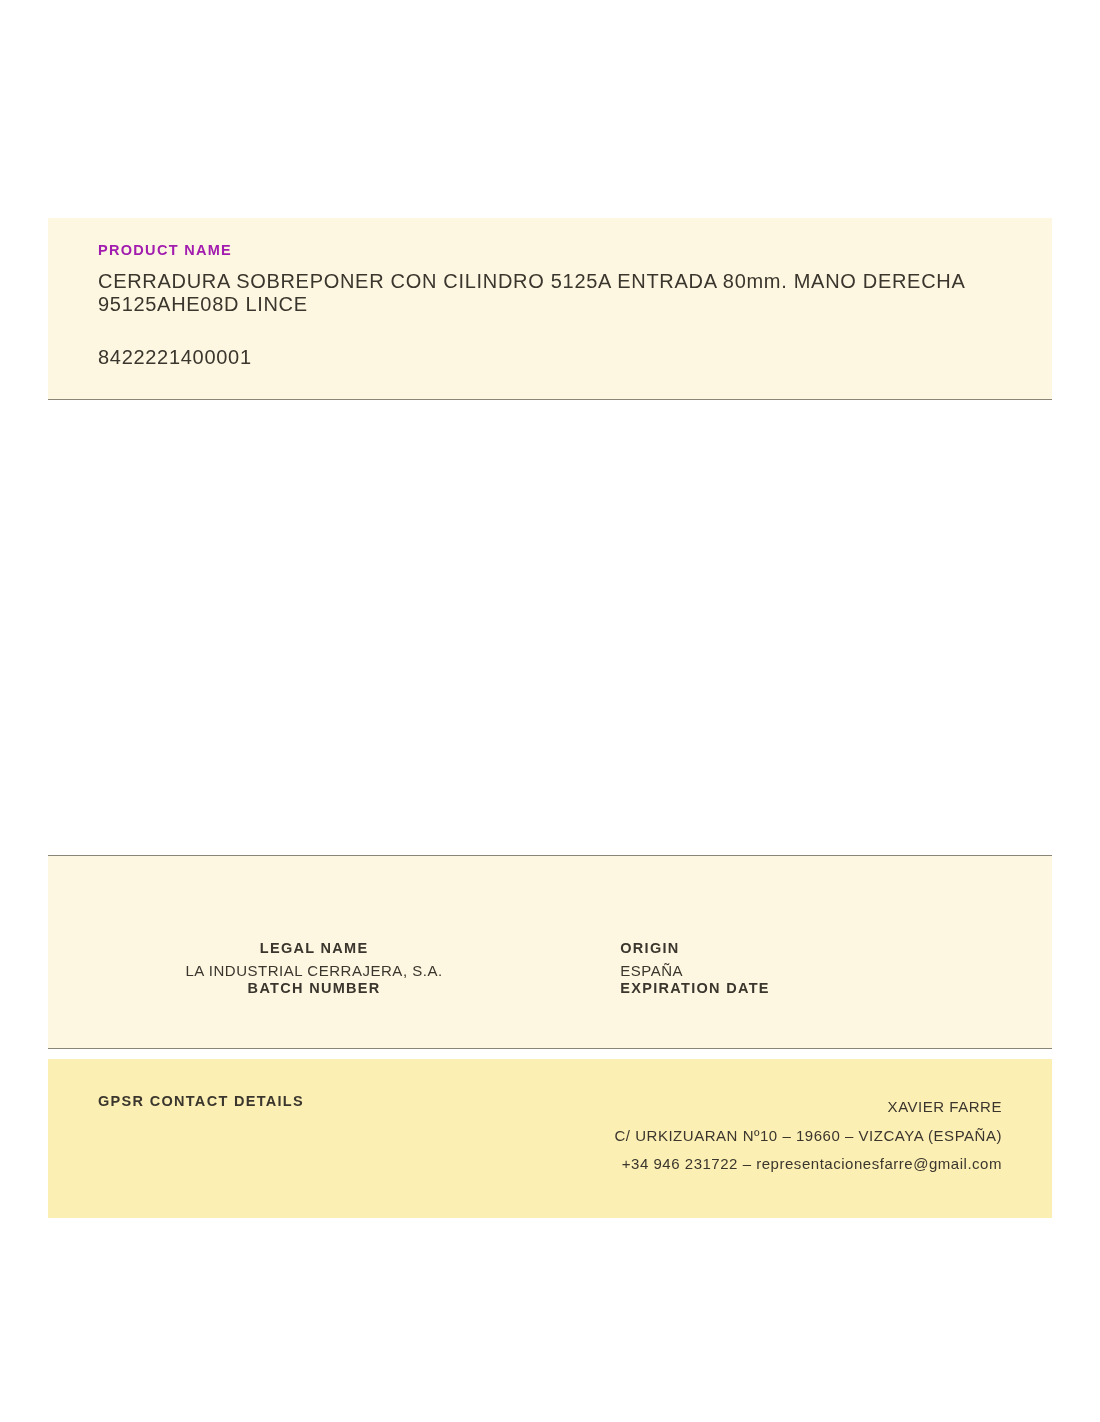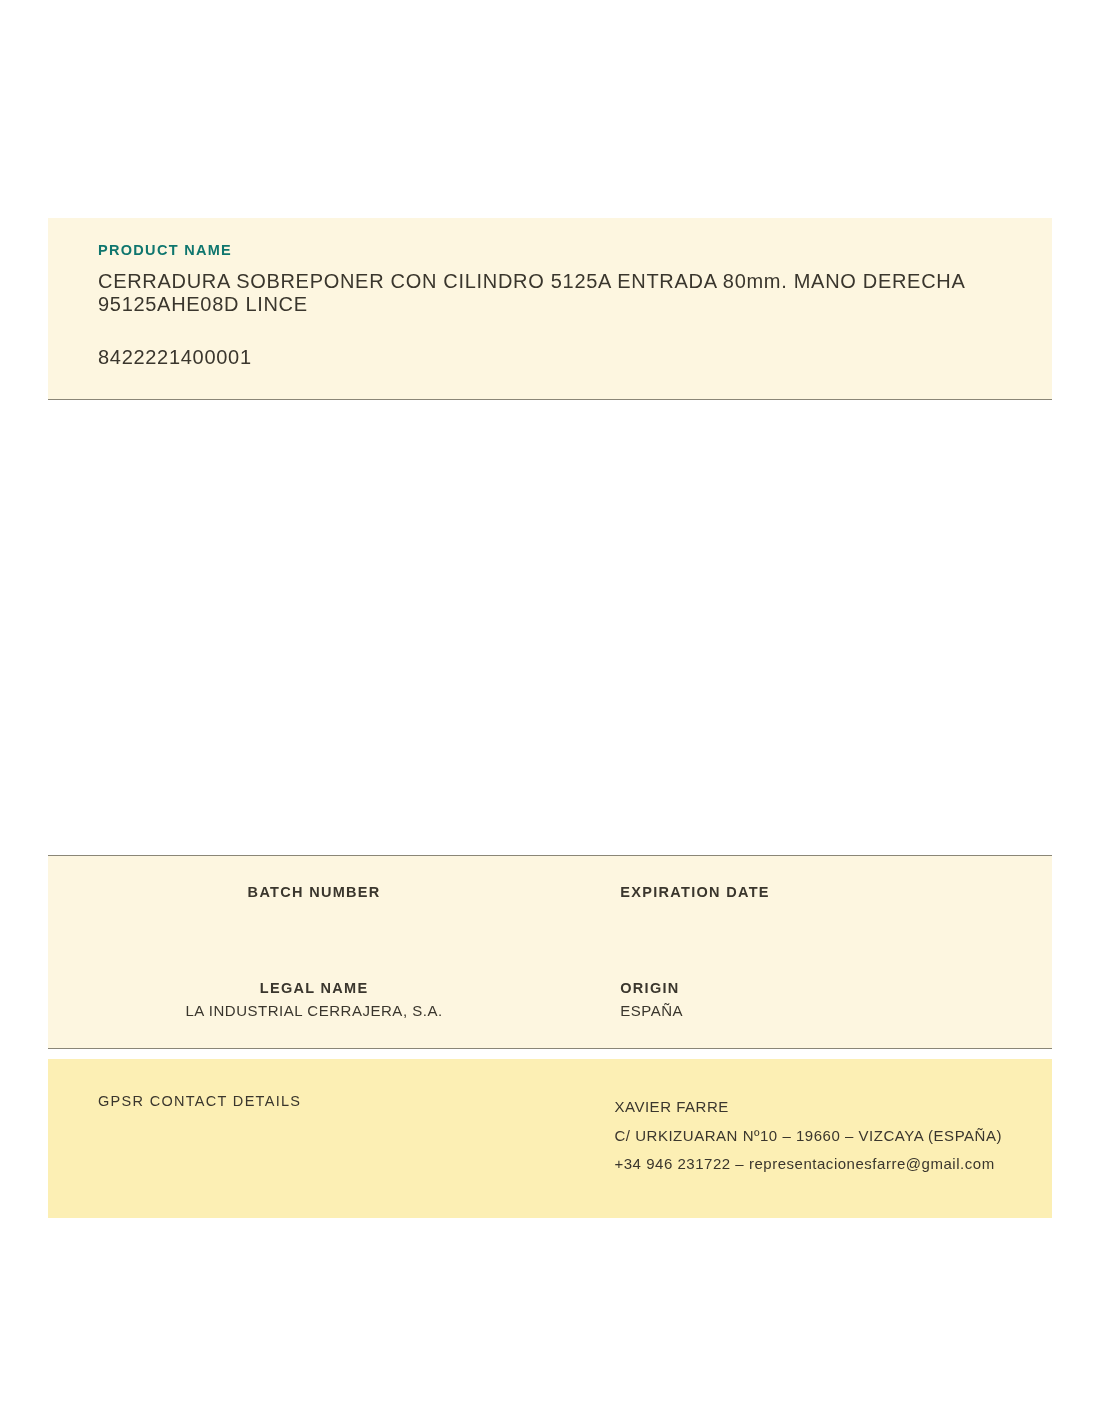--- a/index.html
+++ b/index.html
@@ -32,21 +32,21 @@
     width: 1004px;
     background: #fdf6e0;
     border-bottom: 1px solid #8a8677;
     box-sizing: border-box;
     padding: 24px 50px 30px 50px;
   }
   .field-label {
     font-size: 14.5px;
     font-weight: bold;
     letter-spacing: 0.09em;
-    color: #0f766e;
+    color: #a21caf;
     margin: 0 0 12px 0;
   }
   .field-value {
     font-size: 20px;
     letter-spacing: 0.035em;
     color: #3a362d;
     margin: 0;
     font-weight: 400;
   }
   .gap-block {
@@ -108,27 +108,27 @@
     width: 1004px;
     height: 159px;
     background: #fcefb4;
     box-sizing: border-box;
     padding: 34px 50px 0 50px;
     display: flex;
     justify-content: space-between;
   }
   .gpsr-label {
     font-size: 14.5px;
-    font-weight: normal;
+    font-weight: bold;
     letter-spacing: 0.09em;
     color: #3a362d;
     white-space: nowrap;
   }
   .gpsr-lines {
-    text-align: left;
+    text-align: right;
     font-size: 15px;
     letter-spacing: 0.035em;
     color: #3a362d;
     line-height: 1.9;
   }
   .gpsr-lines div {
     white-space: nowrap;
   }
 </style>
 </head>
@@ -137,39 +137,39 @@
 <div class="page">
 
   <section class="product-block">
     <p class="field-label">PRODUCT NAME</p>
     <p class="field-value">CERRADURA SOBREPONER CON CILINDRO 5125A ENTRADA 80mm. MANO DERECHA 95125AHE08D LINCE</p>
     <div class="gap-block"></div>
     <p class="field-value">8422221400001</p>
   </section>
 
   <section class="meta-block">
+    <div class="meta-row meta-row-2">
+      <div class="meta-col-left">
+        <p class="meta-label">LEGAL NAME</p>
+        <p class="meta-value">LA INDUSTRIAL CERRAJERA, S.A.</p>
+      </div>
+      <div class="meta-col-right">
+        <p class="meta-label">ORIGIN</p>
+        <p class="meta-value">ESPAÑA</p>
+      </div>
+    </div>
+
     <div class="meta-row">
       <div class="meta-col-left">
         <p class="meta-label">BATCH NUMBER</p>
         <p class="meta-value"></p>
       </div>
       <div class="meta-col-right">
         <p class="meta-label">EXPIRATION DATE</p>
         <p class="meta-value"></p>
-      </div>
-    </div>
-
-    <div class="meta-row meta-row-2">
-      <div class="meta-col-left">
-        <p class="meta-label">LEGAL NAME</p>
-        <p class="meta-value">LA INDUSTRIAL CERRAJERA, S.A.</p>
-      </div>
-      <div class="meta-col-right">
-        <p class="meta-label">ORIGIN</p>
-        <p class="meta-value">ESPAÑA</p>
       </div>
     </div>
   </section>
 
   <section class="gpsr-block">
     <div class="gpsr-label">GPSR CONTACT DETAILS</div>
     <div class="gpsr-lines">
       <div>XAVIER FARRE</div>
       <div>C/ URKIZUARAN Nº10 – 19660 – VIZCAYA (ESPAÑA)</div>
       <div>+34 946 231722 – representacionesfarre@gmail.com</div>

